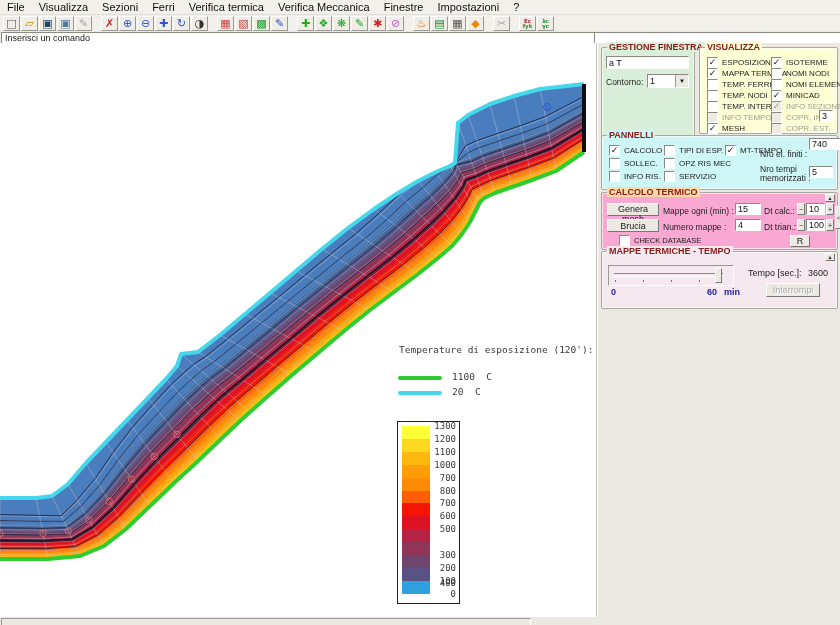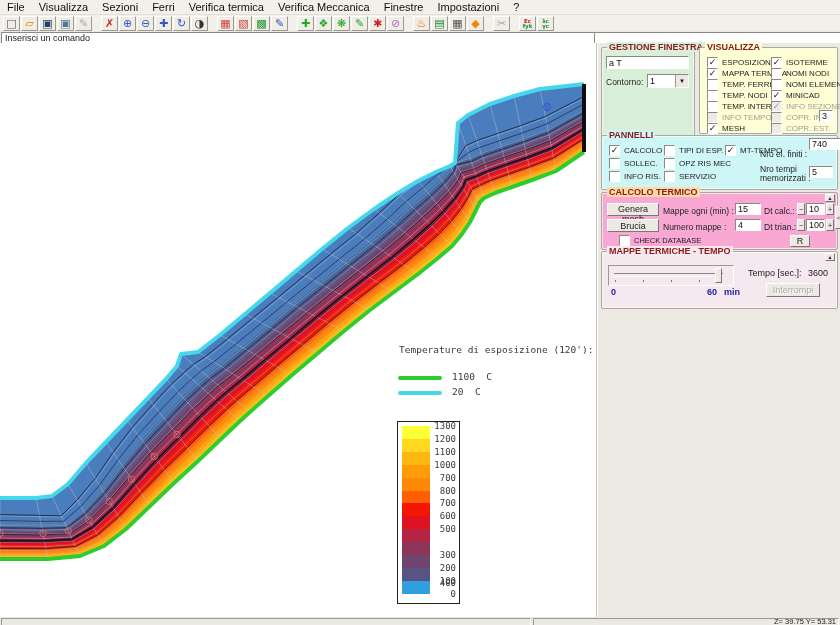--- a/index.html
+++ b/index.html
@@ -382,14 +382,13 @@
     <div class="lbl blue" style="left:105px;top:35px">60</div>
     <div class="lbl blue" style="left:122px;top:35px">min</div>
     <div class="lbl" style="left:146px;top:16px;font-size:9px">Tempo [sec.]:</div>
     <div class="lbl" style="left:206px;top:16px;font-size:9px">3600</div>
     <button class="btn dis" style="left:164px;top:31px;width:54px;height:14px">Interrompi</button>
   </div>
 </div>
 
 <div id="statusbar" class="abs">
   <div class="scell" style="width:528px;margin-left:1px"></div>
-  <div class="scell" style="flex:1;margin-left:2px;margin-right:1px;text-align:right;padding-right:2px">Z= 39.75 Y= 53.31</div>
 </div>
 
 </body></html>

